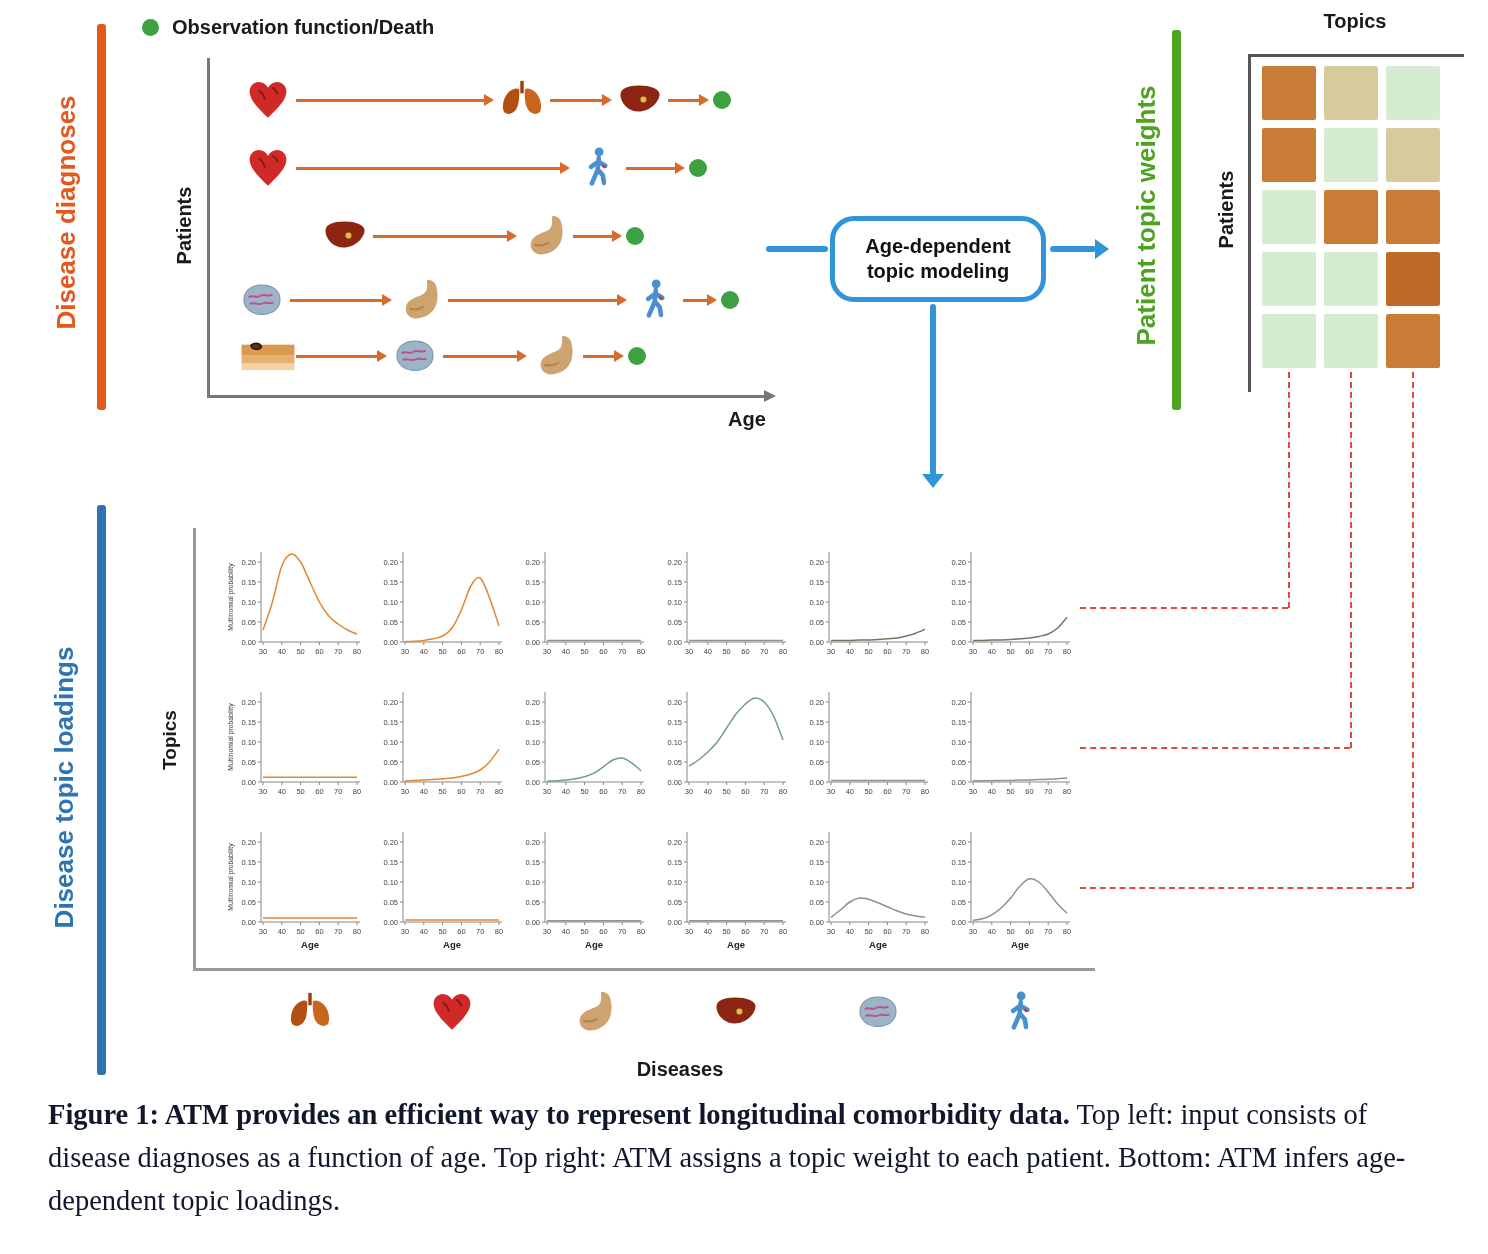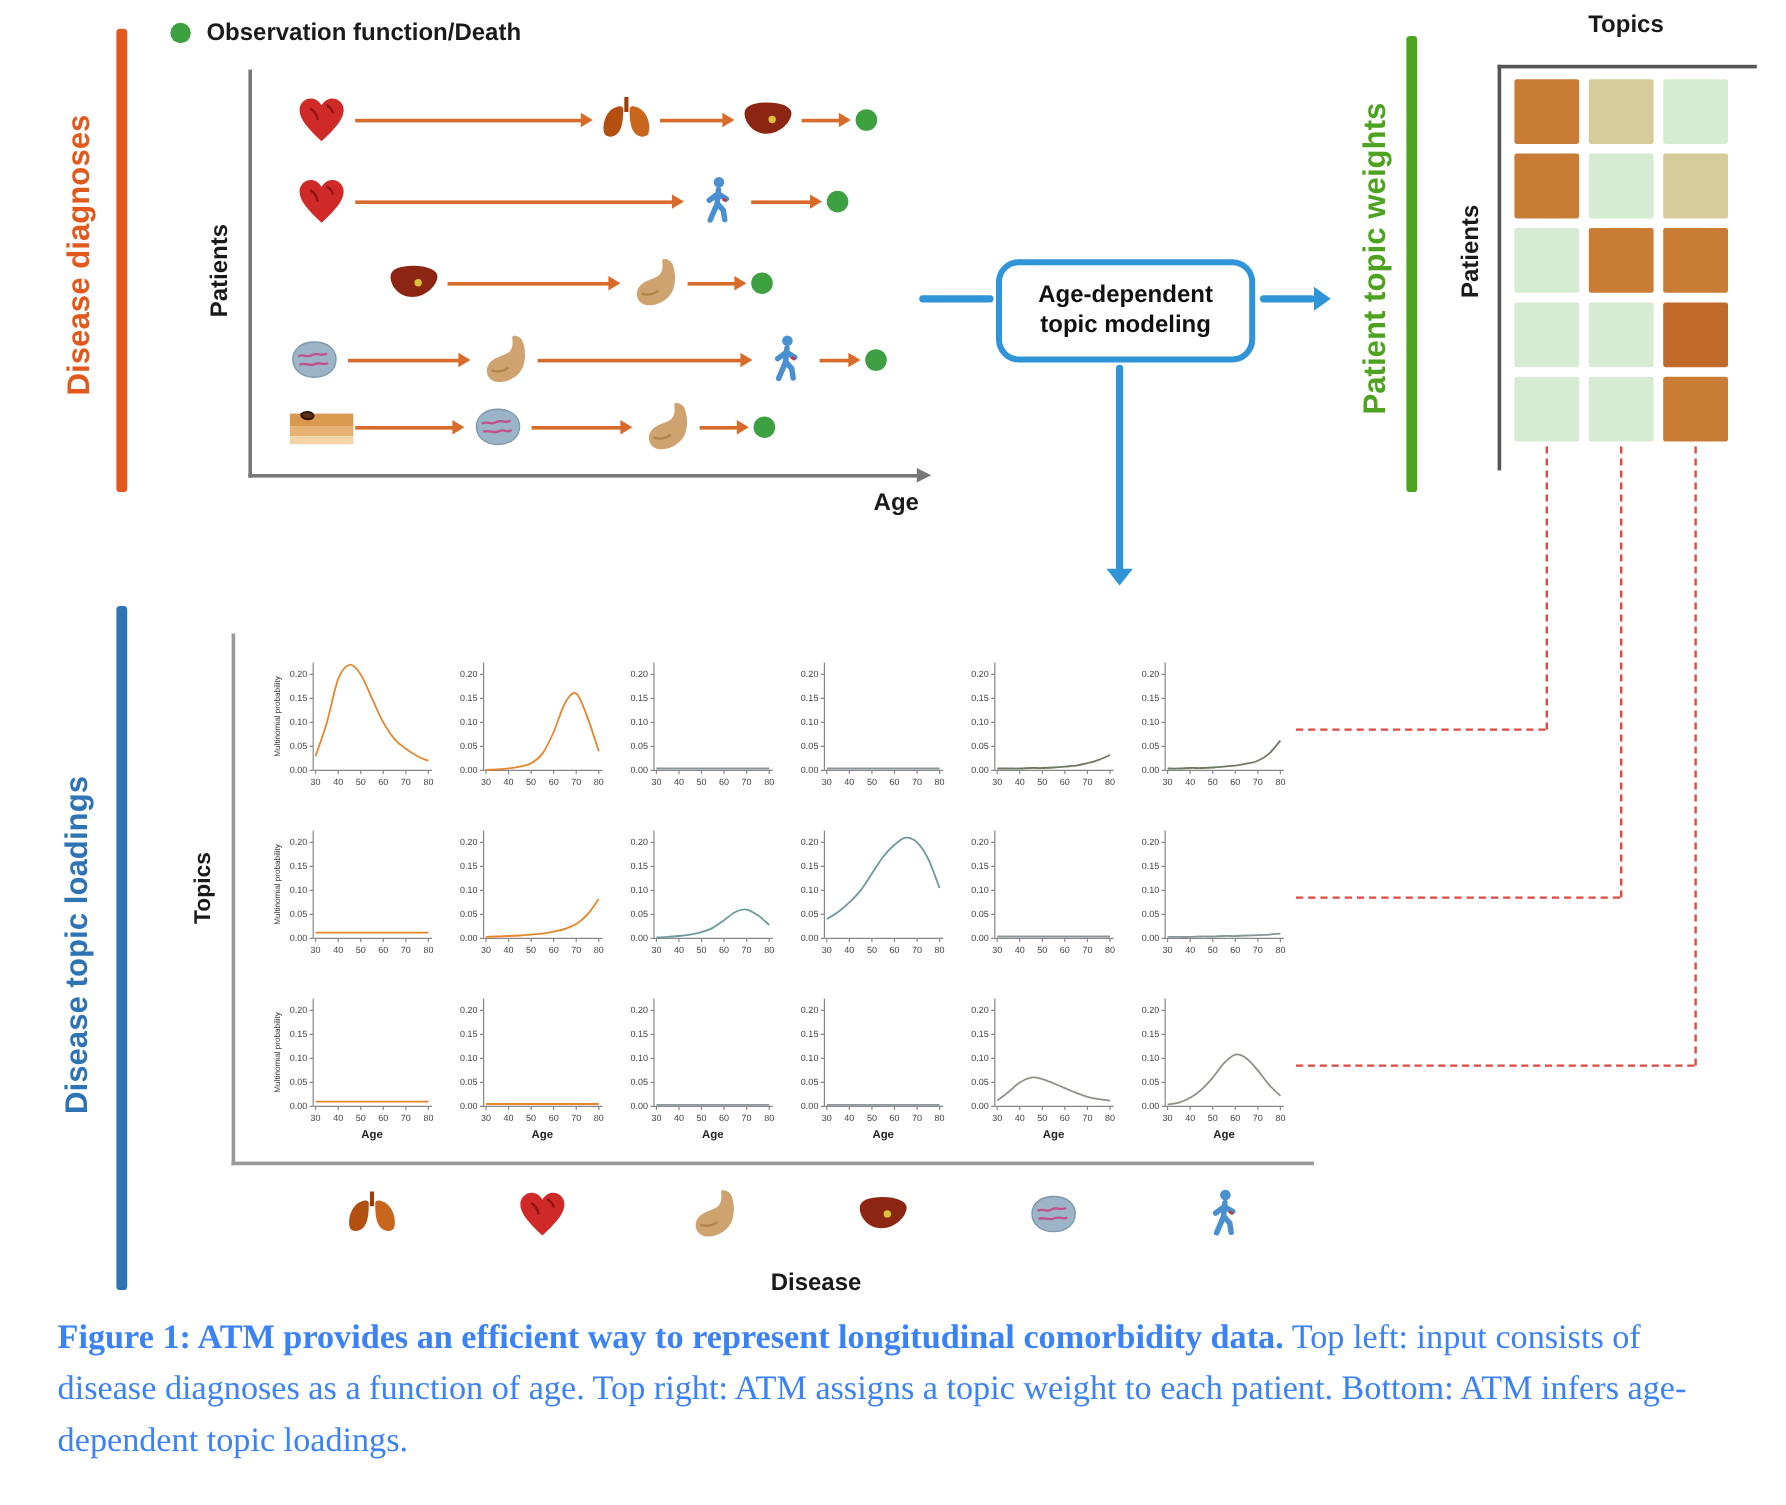--- a/index.html
+++ b/index.html
@@ -63,21 +63,21 @@
   #dtl-label{left:-86px;top:772px;width:300px;font-size:26px;}
   #tp-yaxis{left:193px;top:528px;width:3px;height:443px;background:#999;}
   #tp-xaxis{left:193px;top:968px;width:902px;height:3px;background:#999;}
   #tp-ylabel{left:130px;top:729px;width:80px;font-size:19px;color:#1a1a1a;}
   #charts{left:225px;top:546px;width:876px;height:410px;}
   .mini{position:absolute;width:140px;height:126px;}
   #disease-icons{left:225px;top:984px;width:876px;height:60px;}
   #diseases-label{left:600px;top:1058px;width:160px;text-align:center;font-size:20px;font-weight:bold;color:#1a1a1a;}
   
   #caption{left:48px;top:1094px;width:1402px;font-family:"Liberation Serif",serif;font-size:28.5px;
-    line-height:1.5;color:#3b82f6;}
+    line-height:1.5;color:#0f172a;}
 </style>
 </head>
 <body>
 
 <div id="canvas">
 
   <div id="legend" class="abs">
     <span id="legend-dot" style="background: rgb(61, 161, 66);"></span>
     <span id="legend-label">Observation function/Death</span>
   </div>
@@ -186,21 +186,21 @@
         <svg viewBox="0 0 24 24">
           <path fill="#cfa36f" d="M15.6 2.4c.4 3.4 0 5.8-2.8 7-3.4 1.4-7.6 2.6-8.2 6.4-.5 3.2 1.8 5.6 4.8 5.8 4.6.3 9.8-2.6 11.2-7.6 1-3.6.6-7.6-.6-10.4-.8-1.8-4.6-3-4.4-1.2z"></path>
           <path fill="none" stroke="#b5854e" stroke-width="1.1" d="M6.5 16.5c2.5.8 5.5.3 7.5-1.2"></path>
         </svg>
       </div>
       <div class="o-arrow" style="left: 373px; top: 296.5px; width: 32px; color: rgb(217, 107, 42);"></div>
       <div class="dot" style="left: 418px; top: 289px; width: 18px; height: 18px; background: rgb(61, 161, 66);"></div>
     </div>
 
   <div id="arrow-in" class="abs" style="background: rgb(47, 149, 216);"></div>
-  <div id="model-box" class="abs" style="border-color: rgb(47, 149, 216); border-radius: 19px;">
+  <div id="model-box" class="abs" style="border-color: rgb(47, 149, 216);">
     <span>Age-dependent topic modeling</span>
   </div>
   <div id="arrow-right" class="abs" style="color: rgb(47, 149, 216);"></div>
   <div id="arrow-down" class="abs" style="background: rgb(47, 149, 216);"></div>
   <div id="arrow-down-head" class="abs" style="color: rgb(47, 149, 216);"></div>
 
   <div id="ptw-bar" class="bar" style="background: rgb(77, 163, 32);"></div>
   <div id="ptw-label" class="vlabel" style="color: rgb(77, 163, 32);">Patient topic weights</div>
   <div id="hm-toplabel" class="abs">Topics</div>
   <div id="hm-leftlabel" class="vlabel">Patients</div>
@@ -766,17 +766,17 @@
         </svg>
       </div>
       <div class="icon" style="left: 772px; top: 5px; width: 46px; height: 46px;">
         <svg viewBox="0 0 24 24">
           <circle cx="12.6" cy="3.6" r="2.3" fill="#4a8fd0"></circle>
           <path fill="none" stroke="#4a8fd0" stroke-width="2.4" stroke-linecap="round" d="M12.4 6.8 11.8 13M12.2 8.6 8.4 11.4M12.2 8.6l3.6 2.2M11.8 13l-3 7M11.9 12.8l2.6 3 .6 4"></path>
           <path fill="#c23a3a" d="M14.6 10.2l1.6.9-.7 1.2-1.6-.9z"></path>
         </svg>
       </div>
     </div>
-  <div id="diseases-label" class="abs">Disease</div>
+  <div id="diseases-label" class="abs">Diseases</div>
 
   <div id="caption" class="abs"><span style="font-weight:bold">Figure 1: ATM provides an efficient way to represent longitudinal comorbidity data.</span><span> Top left: input consists of disease diagnoses as a function of age. Top right: ATM assigns a topic weight to each patient. Bottom: ATM infers age-dependent topic loadings.</span></div>
 
 </div>
 
 </body></html>

